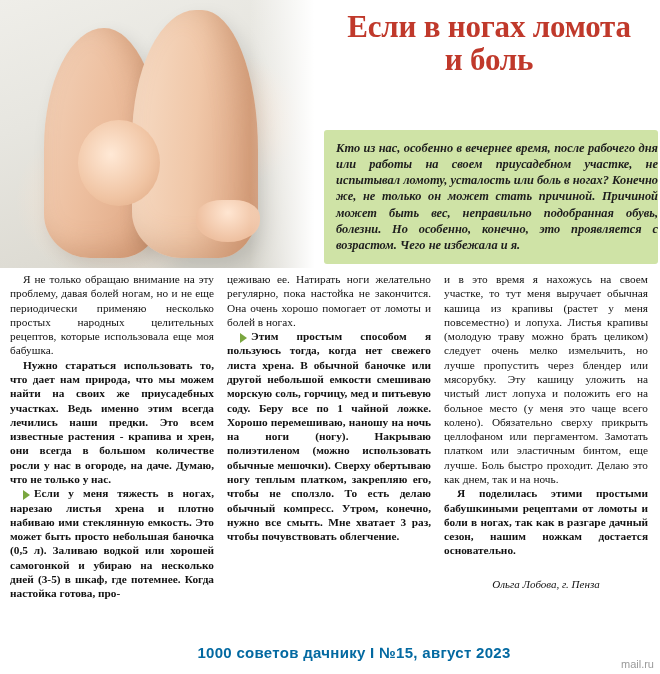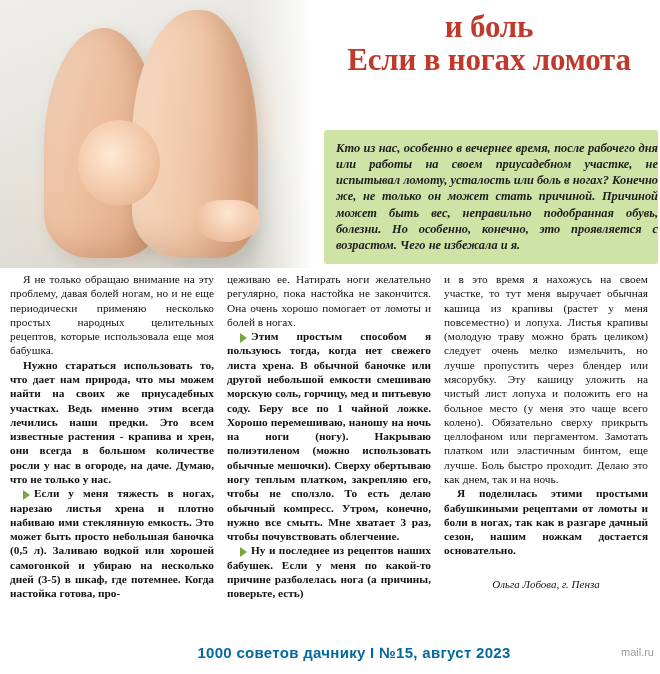--- a/index.html
+++ b/index.html
@@ -94,21 +94,21 @@
   .footer{
     position:absolute;left:0;bottom:0;width:660px;height:30px;
     background:#ffffff;
   }
   .footline{
     position:absolute;left:0;top:0;width:660px;text-align:center;
     color:#0369a1;font-family:"Liberation Sans", sans-serif;
     font-size:15px;font-weight:bold;letter-spacing:0.3px;margin-left:24px;
   }
   .brand{
-    position:absolute;right:6px;top:2px;font-size:11px;color:#9a9a9a;
+    position:absolute;right:6px;top:14px;font-size:11px;color:#9a9a9a;
     font-family:"Liberation Sans", sans-serif;
   }
   .green-bar{
     position:absolute;left:0;bottom:26px;width:660px;height:2px;background:#cfe3a6;
   }
 </style>
 </head>
 <body>
 
 <div class="page">
@@ -118,39 +118,38 @@
     <div class="photo">
       <div class="foot-a"></div>
       <div class="foot-b"></div>
       <div class="heel"></div>
       <div class="toes"></div>
       <div class="photo-fade"></div>
     </div>
 
     <div class="head">
       <div class="headline">
+        <div>Если в ногах ломота</div>
         <div>и боль</div>
-        <div>Если в ногах ломота</div>
       </div>
       <div class="lead">
         <p>Кто из нас, особенно в вечернее время, после рабочего дня или работы на своем приусадебном участке, не испытывал ломоту, усталость или боль в ногах? Конечно же, не только он может стать причиной. Причиной может быть вес, неправильно подобранная обувь, болезни. Но особенно, конечно, это проявляется с возрастом. Чего не избежала и я.</p>
       </div>
     </div>
   </div>
 
   <div class="cols">
     <div class="col">
         <p><span>Я не только обращаю внимание на эту проблему, давая болей ногам, но и не еще периодически применяю несколько простых народных целительных рецептов, которые использовала еще моя бабушка.</span></p>
         <p><span>Нужно стараться использовать то, что дает нам природа, что мы можем найти на своих же приусадебных участках. Ведь именно этим всегда лечились наши предки. Это всем известные растения - крапива и хрен, они всегда в большом количестве росли у нас в огороде, на даче. Думаю, что не только у нас.</span></p>
         <p style="text-indent: 13px;"><span class="bullet"></span><span>Если у меня тяжесть в ногах, нарезаю листья хрена и плотно набиваю ими стеклянную емкость. Это может быть просто небольшая баночка (0,5 л). Заливаю водкой или хорошей самогонкой и убираю на несколько дней (3-5) в шкаф, где потемнее. Когда настойка готова, про-</span></p>
       </div>
     <div class="col">
         <p class="cont"><span>цеживаю ее. Натирать ноги желательно регулярно, пока настойка не закончится. Она очень хорошо помогает от ломоты и болей в ногах.</span></p>
         <p style="text-indent: 13px;"><span class="bullet"></span><span>Этим простым способом я пользуюсь тогда, когда нет свежего листа хрена. В обычной баночке или другой небольшой емкости смешиваю морскую соль, горчицу, мед и питьевую соду. Беру все по 1 чайной ложке. Хорошо перемешиваю, наношу на ночь на ноги (ногу). Накрываю полиэтиленом (можно использовать обычные мешочки). Сверху обертываю ногу теплым платком, закрепляю его, чтобы не сползло. То есть делаю обычный компресс. Утром, конечно, нужно все смыть. Мне хватает 3 раз, чтобы почувствовать облегчение.</span></p>
-        <p style="text-indent: 13px;"><span class="bullet"></span><span>Ну и последнее из рецептов наших бабушек. Если у меня по какой-то причине разболелась нога (а причины, поверьте, есть)</span></p>
       </div>
     <div class="col">
         <p class="cont"><span>и в это время я нахожусь на своем участке, то тут меня выручает обычная кашица из крапивы (растет у меня повсеместно) и лопуха. Листья крапивы (молодую траву можно брать целиком) следует очень мелко измельчить, но лучше пропустить через блендер или мясорубку. Эту кашицу уложить на чистый лист лопуха и положить его на больное место (у меня это чаще всего колено). Обязательно сверху прикрыть целлофаном или пергаментом. Замотать платком или эластичным бинтом, еще лучше. Боль быстро проходит. Делаю это как днем, так и на ночь.</span></p>
         <p><span>Я поделилась этими простыми бабушкиными рецептами от ломоты и боли в ногах, так как в разгаре дачный сезон, нашим ножкам достается основательно.</span></p>
         <div class="sig">Ольга Лобова, г. Пенза</div>
       </div>
   </div>
 
   <div class="green-bar"></div>
   <div class="footer">

